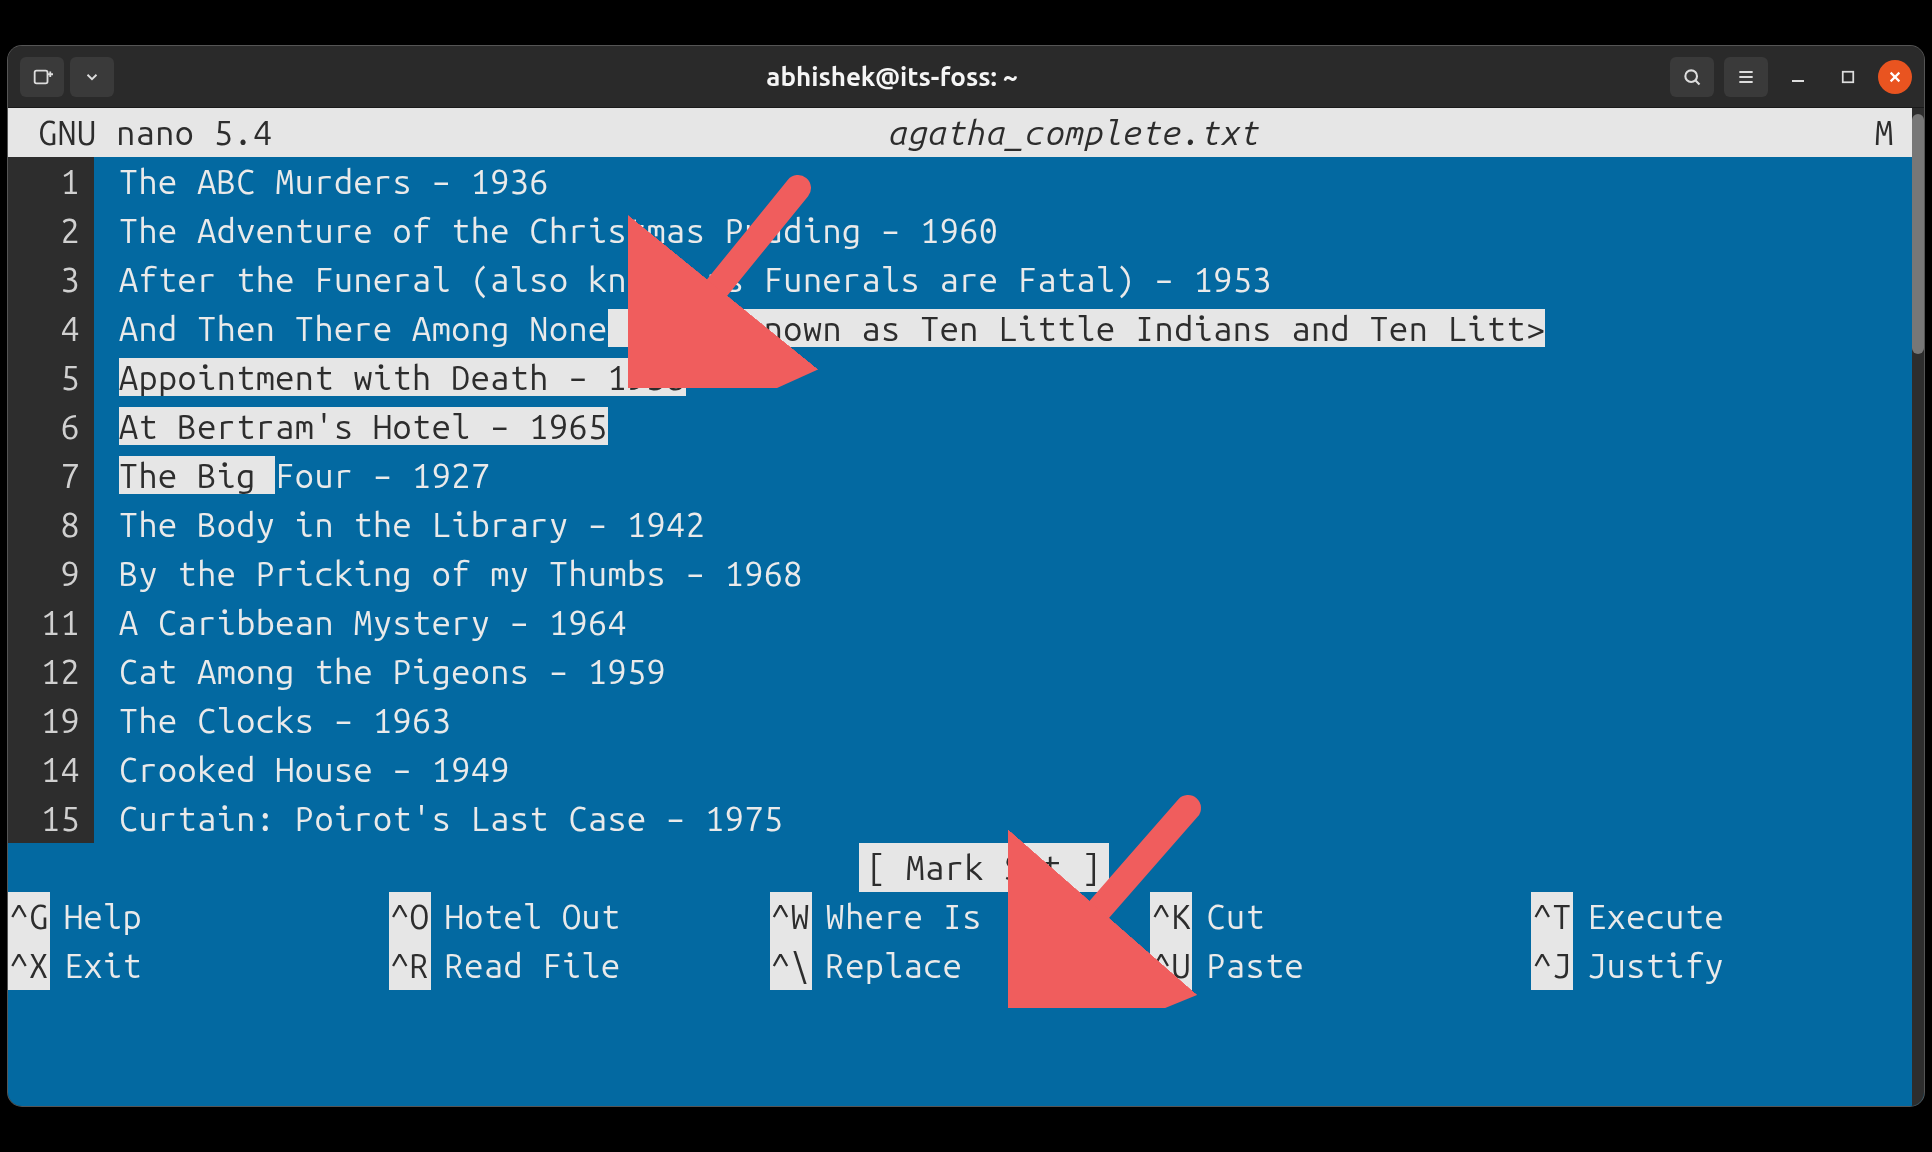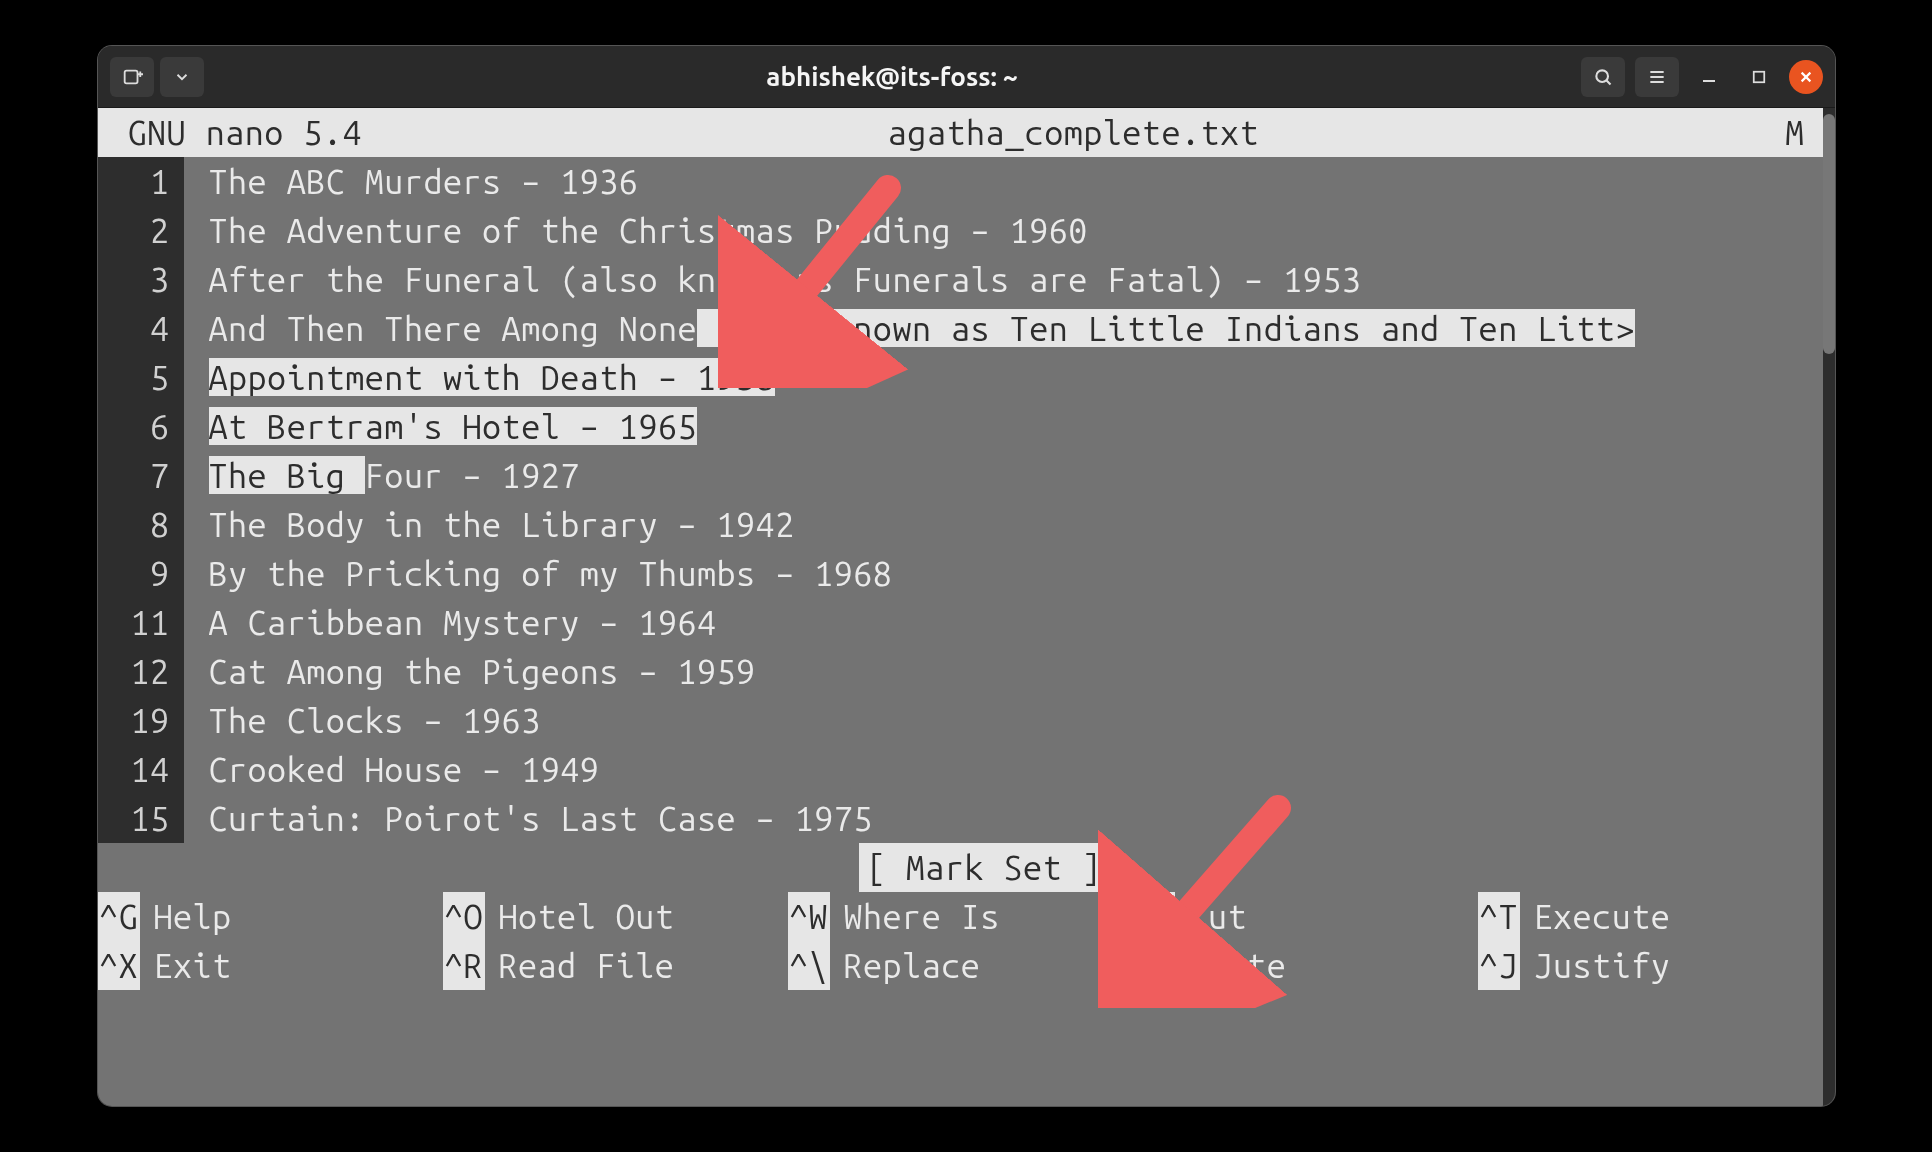--- a/index.html
+++ b/index.html
@@ -7,21 +7,21 @@
     background: #000;
     width: 1932px;
     height: 1152px;
     font-family: 'Ubuntu Mono', 'DejaVu Sans Mono', 'Liberation Mono', monospace;
     display: flex;
     align-items: center;
     justify-content: center;
     overflow: hidden;
   }
   .window {
-    width: 1737px;
+    width: 1916px;
     height: 1060px;
     background: #2d2d2d;
     border-radius: 14px;
     display: flex;
     flex-direction: column;
     overflow: hidden;
     position: relative;
     box-shadow: 0 0 0 1px #555;
   }
   .titlebar {
@@ -79,21 +79,21 @@
     height: 34px;
     border-radius: 50%;
     background: #e95420;
     display: flex;
     align-items: center;
     justify-content: center;
     color: #fff;
   }
   .terminal {
     flex: 1;
-    background: #737373;
+    background: #0369a1;
     position: relative;
     font-size: 34px;
     line-height: 49px;
     letter-spacing: 0.5px;
     color: #eaeaea;
     overflow: hidden;
   }
   .term-inner {
     position: absolute;
     left: 0; top: 0; right: 12px; bottom: 0;
@@ -101,21 +101,21 @@
   .headerline {
     background: #e6e6e6;
     color: #2d2d2d;
     display: flex;
     padding-left: 30px;
     padding-right: 18px;
     height: 49px;
     align-items: center;
   }
   .headerline .app { flex: 0 0 auto; }
-  .headerline .file { flex: 1; text-align: center; }
+  .headerline .file { flex: 1; text-align: center; font-style: italic; }
   .headerline .mod { flex: 0 0 auto; }
   .lines { }
   .line { display: flex; height: 49px; }
   .gutter {
     width: 86px;
     text-align: right;
     padding-right: 14px;
     color: #d0d0d0;
     background: #2d2d2d;
   }

